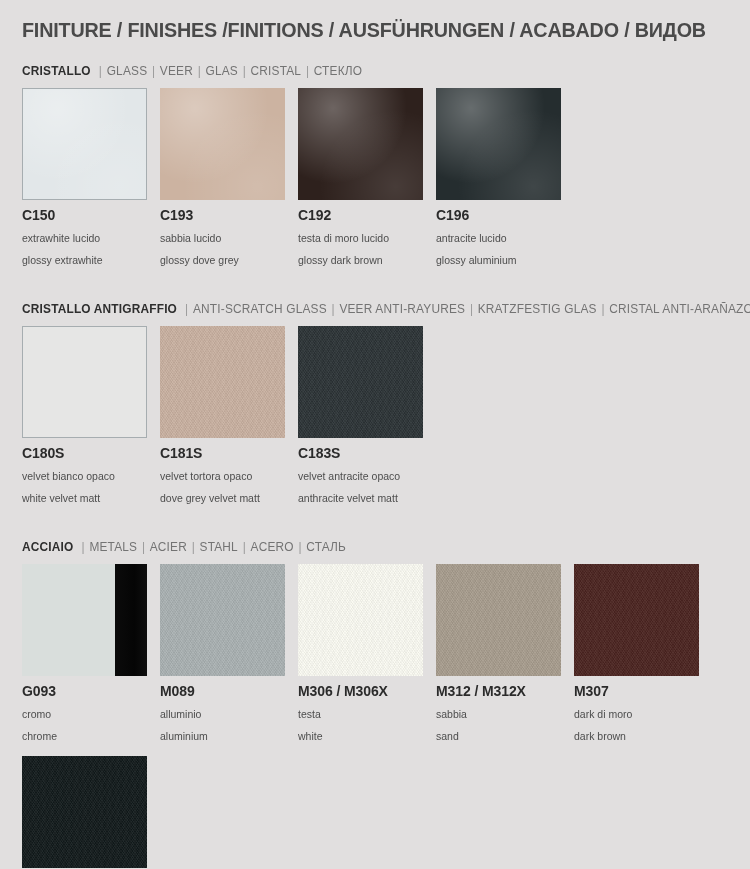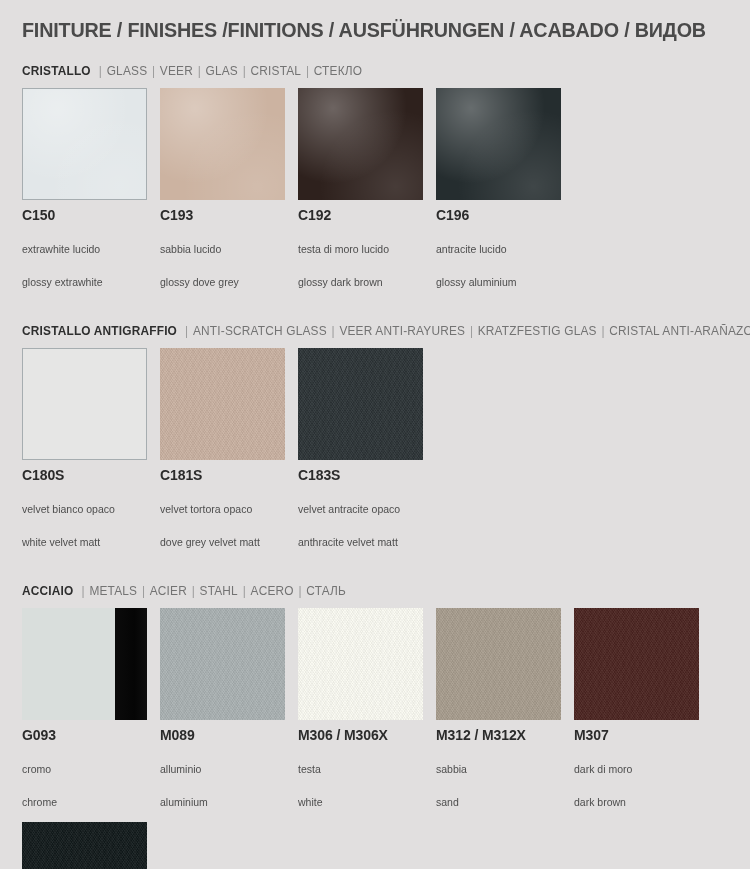--- a/index.html
+++ b/index.html
@@ -83,21 +83,21 @@
     font-weight: bold;
     color: #2b2b2b;
     margin-top: 7px;
     white-space: nowrap;
     letter-spacing: -0.1px;
   }
   .swatch-desc {
     font-size: 10.5px;
     line-height: 12.5px;
     color: #4d4d4d;
-    margin-top: 20px;
+    margin-top: 9px;
     white-space: nowrap;
   }
 
   
   .fin-glass-bordered {
     border: 1px solid #a6adb0;
   }
   .fin-gloss::after {
     content: "";
     position: absolute;

